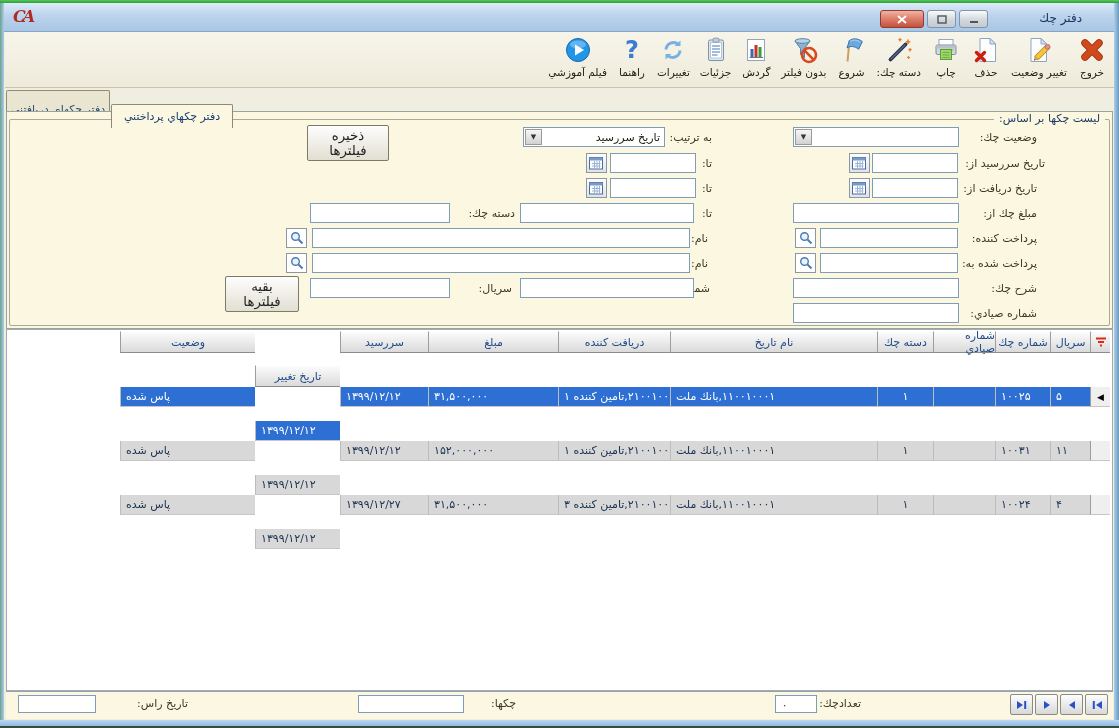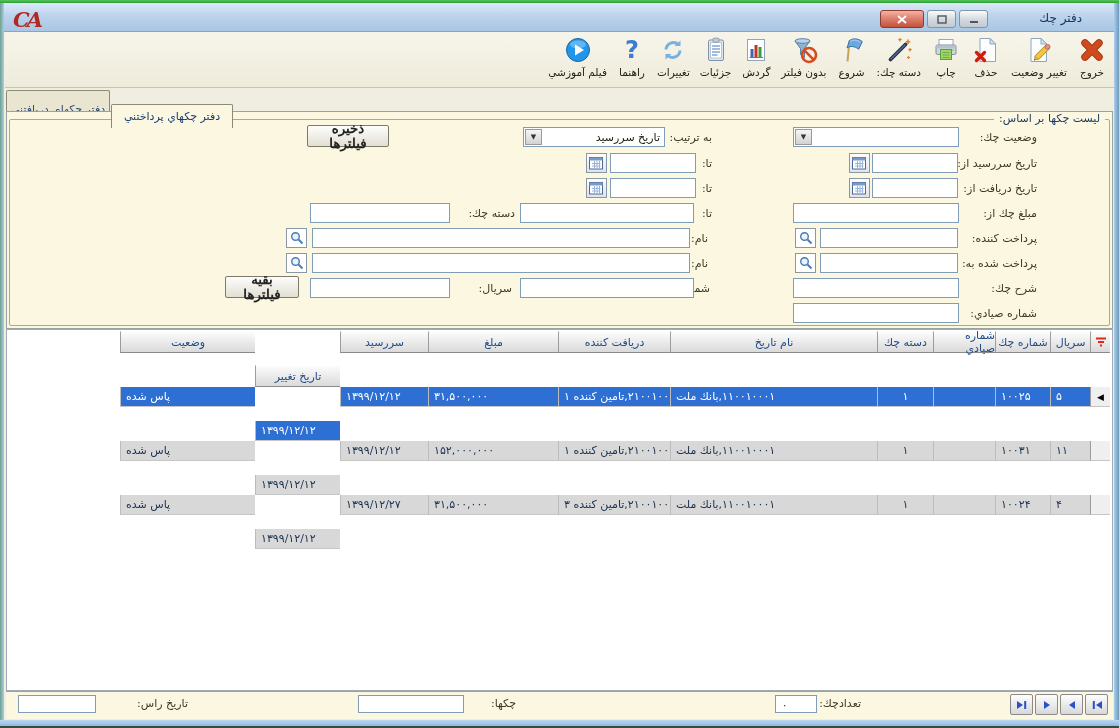--- a/index.html
+++ b/index.html
@@ -8,21 +8,21 @@
     font-family:"DejaVu Sans",sans-serif;font-size:11px;overflow:hidden;margin:0 auto;}
   
   .f-top{position:absolute;left:0;right:0;top:0;height:3px;background:linear-gradient(#54c75b,#2f9e38);}
   .f-left{position:absolute;left:0;top:3px;bottom:0;width:4px;background:linear-gradient(90deg,#6fa08c,#a8cfec);}
   .f-right{position:absolute;right:0;top:3px;bottom:0;width:5px;background:linear-gradient(270deg,#6f97b8,#a8cfec);}
   .f-bottom{position:absolute;left:0;right:0;bottom:0;height:8px;background:linear-gradient(#b9d8f2,#8fb9de);border-bottom:2px solid #3c4a3c;}
   
   .titlebar{position:absolute;left:4px;right:5px;top:3px;height:29px;
     background:linear-gradient(#dceafa,#bcd3ec 45%,#a9c6e4);border-bottom:1px solid #87a6c6;}
   .logo{position:absolute;left:9px;top:4px;font-family:"DejaVu Serif",serif;font-style:italic;font-weight:bold;
-    font-size:21px;color:#b02a22;letter-spacing:-3px;}
+    font-size:16px;color:#b02a22;letter-spacing:-3px;}
   .wtitle{position:absolute;right:32px;top:8px;font-size:12px;color:#15335e;direction:rtl;}
   .capbtn{position:absolute;top:7px;height:18px;border:1px solid #7e95ab;border-radius:3px;
     background:linear-gradient(#fbfbfb,#d2d8de 55%,#c2cad2);display:flex;align-items:center;justify-content:center;}
   .capbtn.close{left:876px;width:44px;background:linear-gradient(#f0b3a3,#de8270 45%,#c4523c);border-color:#8e3c32;}
   .capbtn.max{left:923px;width:29px;}
   .capbtn.min{left:955px;width:29px;}
   
   .toolbar{position:absolute;left:5px;right:5px;top:32px;height:56px;background:linear-gradient(#f7f5ea,#eeebdb);
     border-bottom:1px solid #c9c5ab;display:flex;direction:rtl;align-items:flex-start;padding:2px 2px 0 0;}
   .titem{display:flex;flex-direction:column;align-items:center;padding:1px 5px 0 5px;cursor:default;}
@@ -40,22 +40,22 @@
   .legend{position:absolute;top:112px;right:14px;background:#fbf7e1;padding:0 5px;color:#1c3a62;direction:rtl;z-index:2;}
   .lbl{position:absolute;color:#3b3b25;direction:rtl;white-space:nowrap;}
   .tf{position:absolute;height:20px;background:#fff;border:1px solid #7f9db9;font:11px "DejaVu Sans",sans-serif;
     direction:rtl;padding:0 4px;color:#222;}
   .combo{position:absolute;height:20px;background:#fff;border:1px solid #7f9db9;direction:rtl;}
   .combo .val{position:absolute;right:4px;top:3px;color:#1e1e10;direction:rtl;}
   .drop{position:absolute;left:1px;top:1px;bottom:1px;width:17px;background:linear-gradient(#f6f6f6,#d2d2d2);
     border:1px solid #9a9a9a;display:flex;align-items:center;justify-content:center;font-size:7px;color:#333;}
   .sqbtn{position:absolute;width:21px;height:20px;background:linear-gradient(#fdfdfd,#dfe4ea);
     border:1px solid #8a97a5;display:flex;align-items:center;justify-content:center;}
-  .pbtn{position:absolute;height:22px;background:linear-gradient(#fdfdfd,#e2dfd2);border:1px solid #7b7b66;
-    border-radius:2px;color:#222;direction:rtl;display:flex;align-items:center;justify-content:center;font-weight:bold;}
+  .pbtn{position:absolute;height:36px;background:linear-gradient(#fdfdfd,#e2dfd2);border:1px solid #7b7b66;
+    border-radius:2px;color:#222;direction:rtl;display:flex;align-items:center;justify-content:center;}
   
   .grid{position:absolute;left:6px;top:329px;width:1107px;height:362px;background:#fff;border:1px solid #a2aab2;}
   .gtable{position:absolute;right:2px;top:1px;direction:rtl;}
   .grow{display:flex;direction:rtl;}
   .hcell{height:22px;background:linear-gradient(#fcfcfc,#dadada);border-left:1px solid #9d9d9d;
     border-bottom:1px solid #8a8a8a;border-top:1px solid #fff;color:#1f4a87;display:flex;
     align-items:center;justify-content:center;direction:rtl;}
   .cell{height:20px;border-left:1px solid #bcbcbc;border-bottom:1px solid #c6c6c6;background:#d8d8d8;
     color:#1a3050;display:flex;align-items:center;justify-content:flex-end;padding:0 5px;direction:rtl;white-space:nowrap;overflow:hidden;}
   .grow.selected .cell{background:#2d6fd3;color:#fff;}
@@ -246,21 +246,21 @@
   <div class="combo" style="left:793px;top:127px;width:166px">
     <span class="drop">▼</span>
   </div>
   <span class="lbl" style="right:407px;top:131px">به ترتيب:</span>
   <div class="combo" style="left:523px;top:127px;width:142px">
     <span class="val">تاريخ سررسيد</span>
     <span class="drop">▼</span>
   </div>
   <button class="pbtn" style="left:307px;top:125px;width:82px">ذخيره فيلترها</button>
 
-  <span class="lbl" style="right:82px;top:157px">تاريخ سررسيد از:</span>
+  <span class="lbl" style="right:74px;top:157px">تاريخ سررسيد از:</span>
   <input class="tf" style="left: 872px; top: 153px; width: 86px;">
   <span class="sqbtn" style="left:849px;top:153px">
       <svg width="15" height="14">
         <rect x=".5" y="1.5" width="13" height="11.5" fill="#fff" stroke="#4a6b9a"></rect>
         <rect x=".5" y="1.5" width="13" height="3" fill="#7a9ac8"></rect>
         <path d="M3 7.5h8.5M3 10h8.5M5.5 5v7M8 5v7M10.5 5v7" stroke="#9ab4d6"></path>
       </svg>
     </span>
   <span class="lbl" style="right:407px;top:157px">تا:</span>
   <input class="tf" style="left: 610px; top: 153px; width: 86px;">

